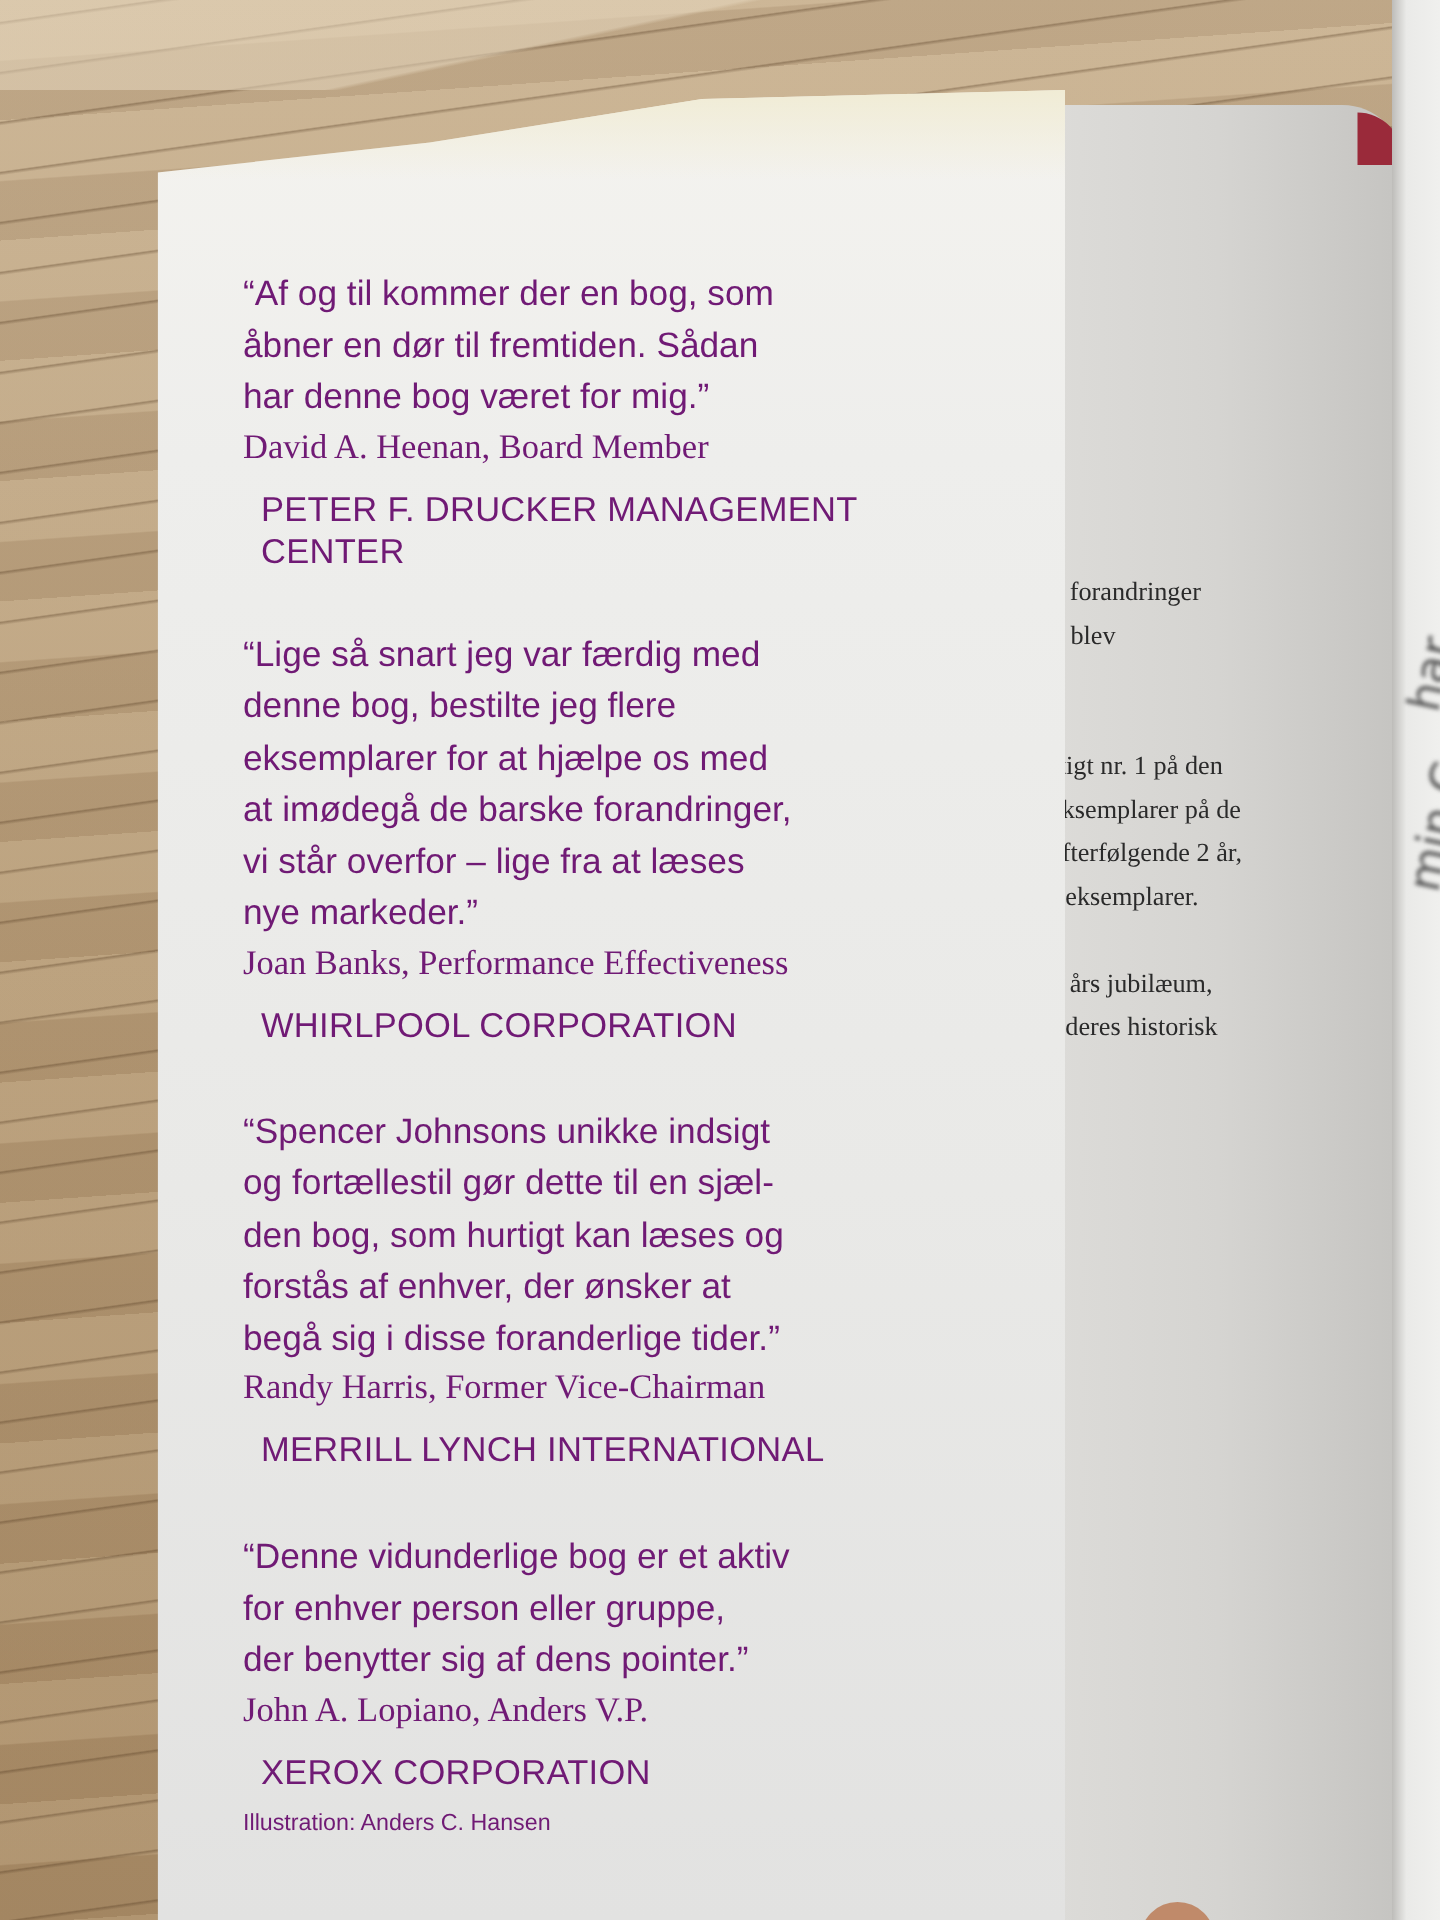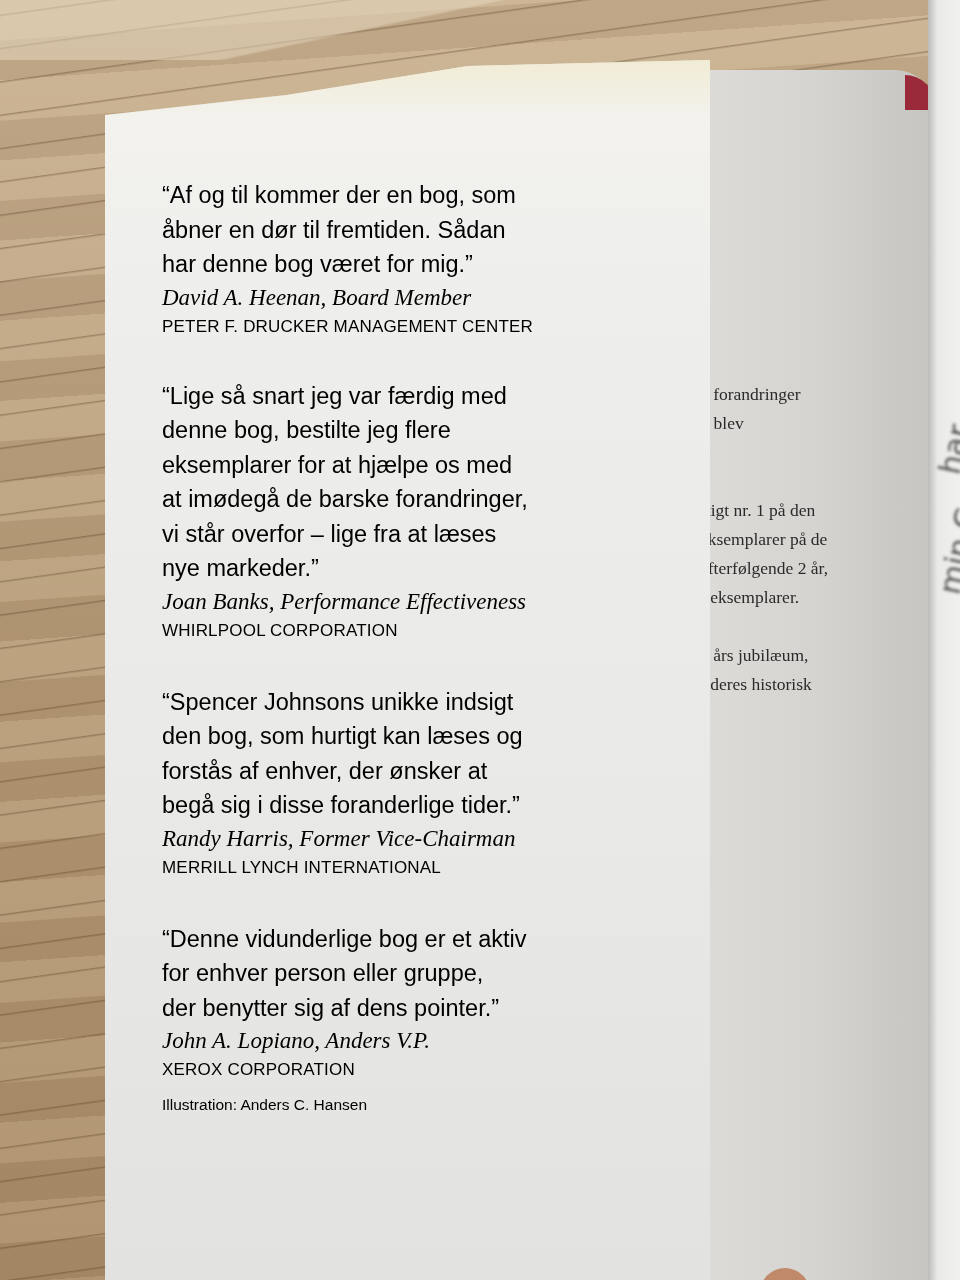--- a/index.html
+++ b/index.html
@@ -53,34 +53,34 @@
     clip-path: polygon(0 55px, 30% 35px, 60% 6px, 100% 0, 100% 100%, 0 100%);
     box-shadow: 2px 0 6px rgba(0,0,0,0.25);
   }
   .flap-gloss {
     position: absolute; left: 105px; top: 60px; width: 605px; height: 60px;
     background: linear-gradient(180deg, rgba(240,235,210,0.9), rgba(240,240,235,0));
     clip-path: polygon(0 55px, 30% 35px, 60% 6px, 100% 0, 100% 100%, 0 100%);
   }
   .content {
     position: absolute; left: 162px; top: 178px; width: 430px;
-    color: #000000;
+    color: #701a75;
   }
   .quote {
     font-family: "Liberation Sans", sans-serif;
     font-size: 23.5px; line-height: 34.5px; margin: 0;
   }
   .quote div { white-space: nowrap; }
   .attrib {
-    font-family: "Liberation Serif", serif; font-style: italic;
+    font-family: "Liberation Serif", serif; 
     font-size: 23px; line-height: 31px; white-space: nowrap; margin: 0;
   }
   .company {
     font-family: "Liberation Sans", sans-serif;
-    font-size: 17px; line-height: 28px; letter-spacing: 0.2px; margin: 0;
+    font-size: 23px; line-height: 28px; letter-spacing: 0.2px; margin: 12px;
   }
   .block { margin-bottom: 38px; }
   .block.b2 { margin-bottom: 40px; }
   .block.b3 { margin-bottom: 40px; }
   .credit {
     font-family: "Liberation Sans", sans-serif;
     font-size: 15.5px; margin-top: 12px;
   }
   .finger {
     position: absolute; left: 760px; top: 1268px; width: 50px; height: 30px;
@@ -138,20 +138,21 @@
       <div>vi står overfor – lige fra at læses</div>
       <div>nye markeder.”</div>
     </div>
     <div class="attrib">Joan Banks, Performance Effectiveness</div>
     <div class="company">WHIRLPOOL CORPORATION</div>
   </div>
 
   <div class="block b3">
     <div class="quote">
       <div>“Spencer Johnsons unikke indsigt</div>
+      <div>og fortællestil gør dette til en sjæl-</div>
       <div>den bog, som hurtigt kan læses og</div>
       <div>forstås af enhver, der ønsker at</div>
       <div>begå sig i disse foranderlige tider.”</div>
     </div>
     <div class="attrib">Randy Harris, Former Vice-Chairman</div>
     <div class="company">MERRILL LYNCH INTERNATIONAL</div>
   </div>
 
   <div class="block" style="margin-bottom:0">
     <div class="quote">

